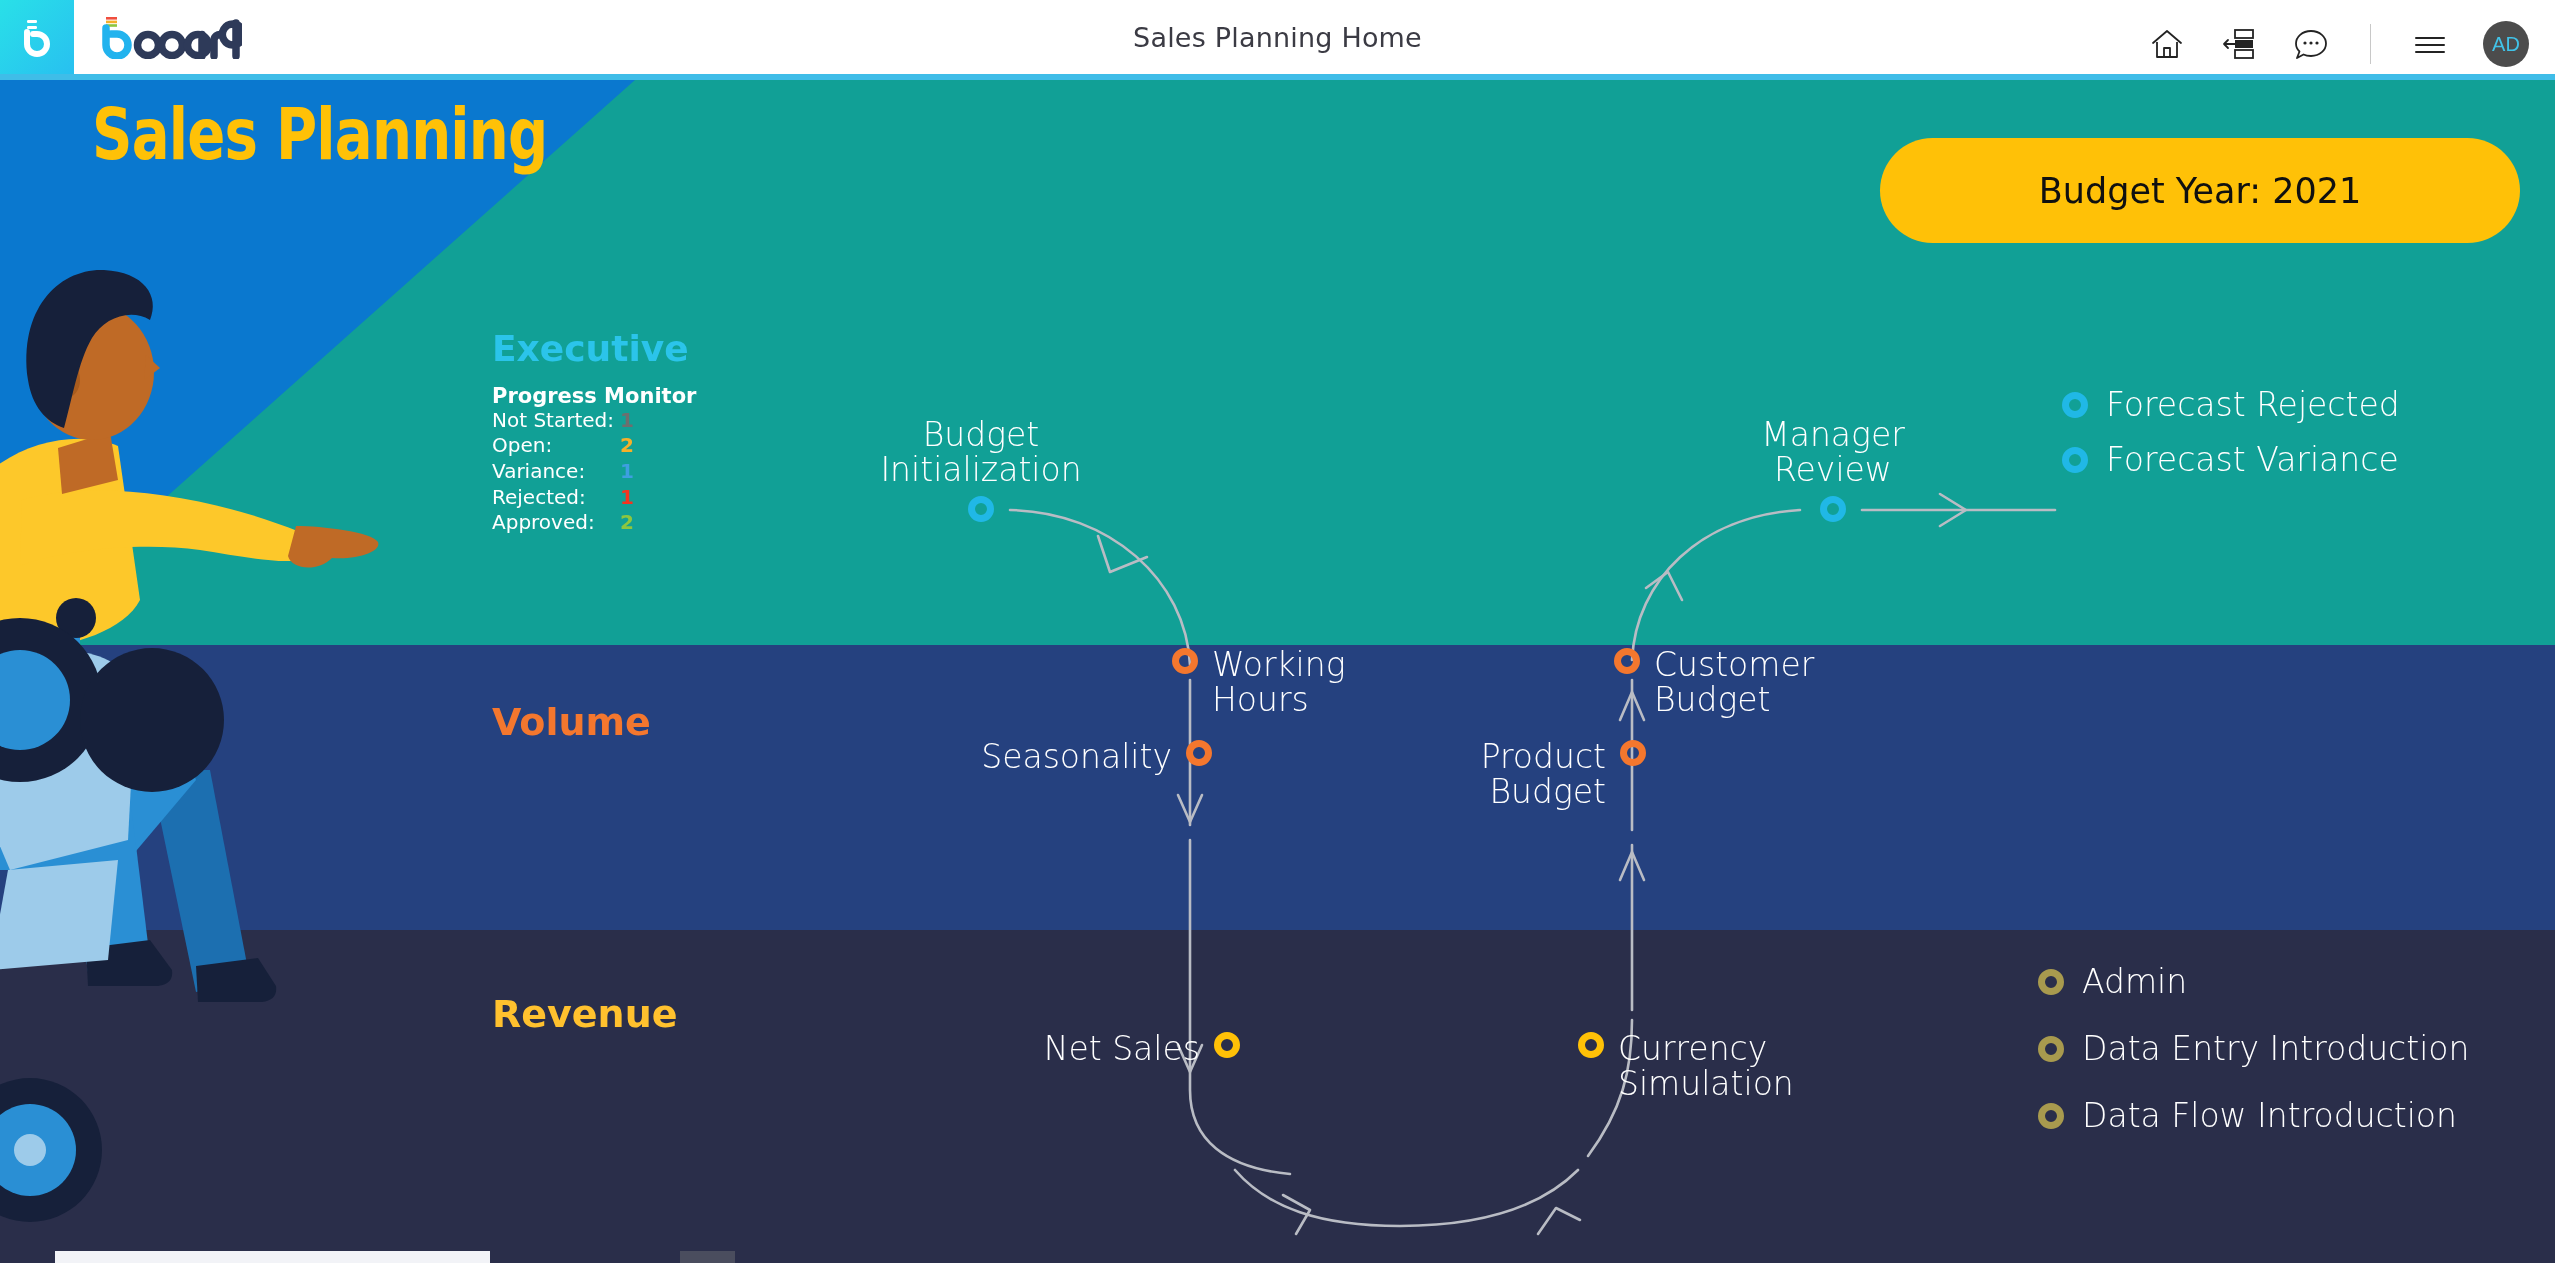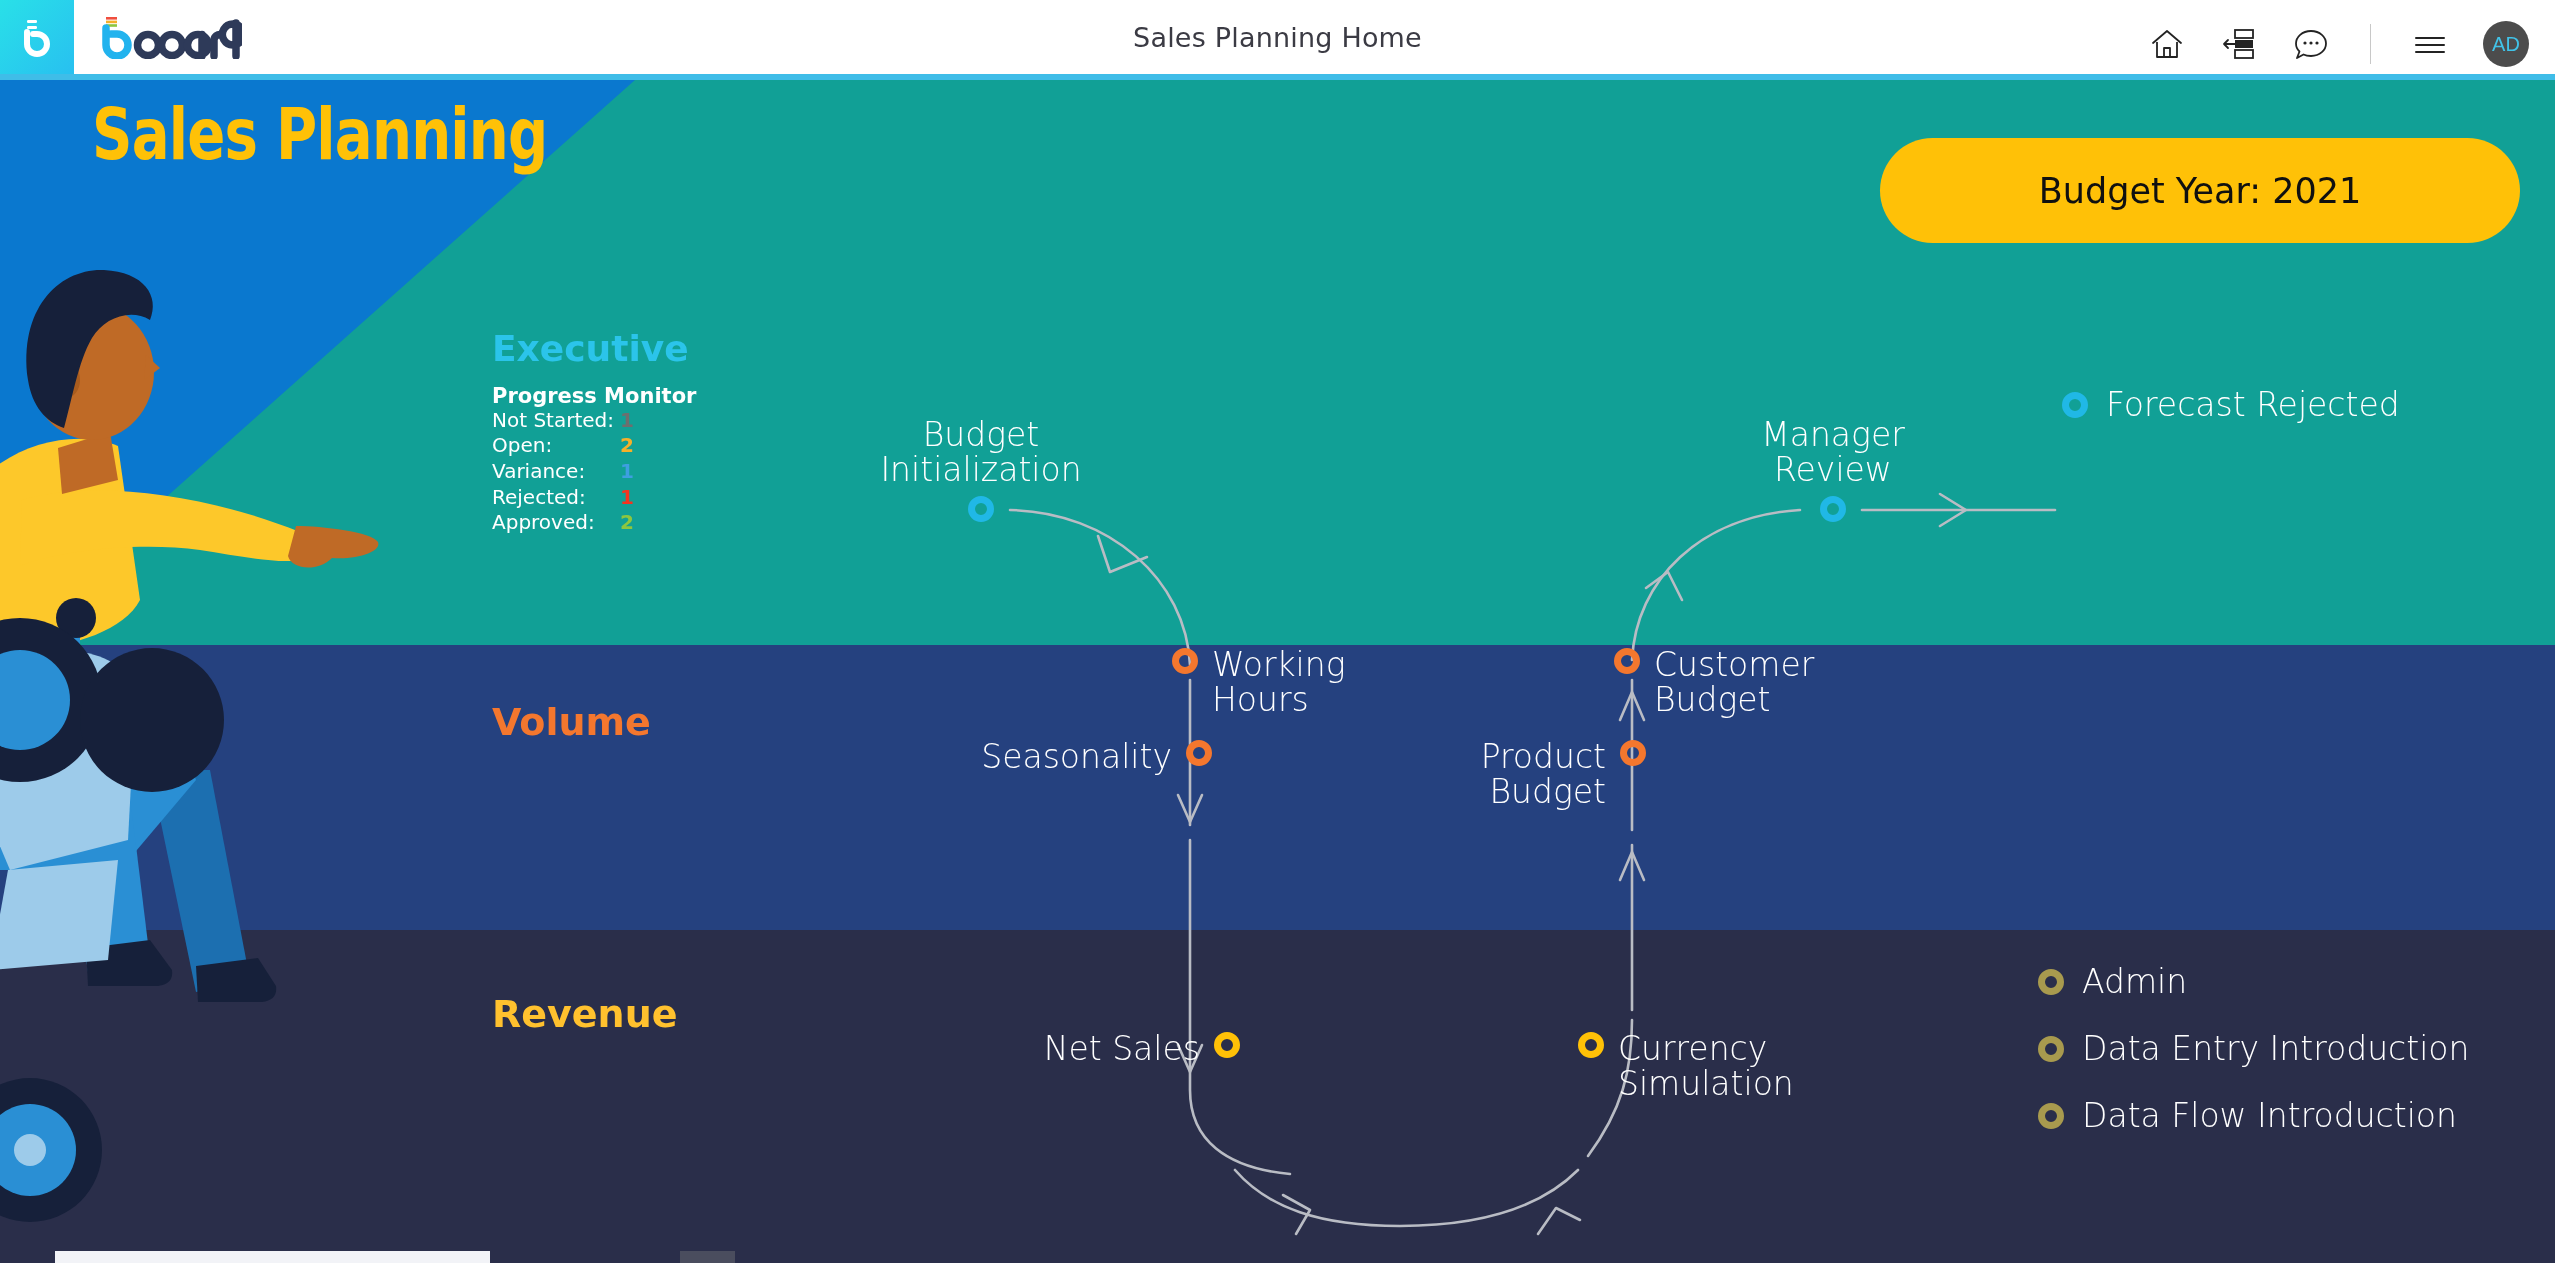--- a/index.html
+++ b/index.html
@@ -473,20 +473,24 @@
   <div class="ring ring-lg" style="border-color:#ffc107;"></div>
   <div class="node-label lbl-right">Currency
 Simulation</div>
 </div>
 
 <div class="link-list" id="forecast-list">
   <div class="link-row">
     <span class="ring ring-lg" style="border-color:#20b8e6;"></span>
     <span class="txt">Forecast Rejected</span>
   </div>
+  <div class="link-row">
+    <span class="ring ring-lg" style="border-color:#20b8e6;"></span>
+    <span class="txt">Forecast Variance</span>
+  </div>
 </div>
 
 <div class="link-list" id="utility-list">
   <div class="link-row">
     <span class="ring ring-lg" style="border-color:#a89a4e;"></span>
     <span class="txt">Admin</span>
   </div>
   <div class="link-row">
     <span class="ring ring-lg" style="border-color:#a89a4e;"></span>
     <span class="txt">Data Entry Introduction</span>

